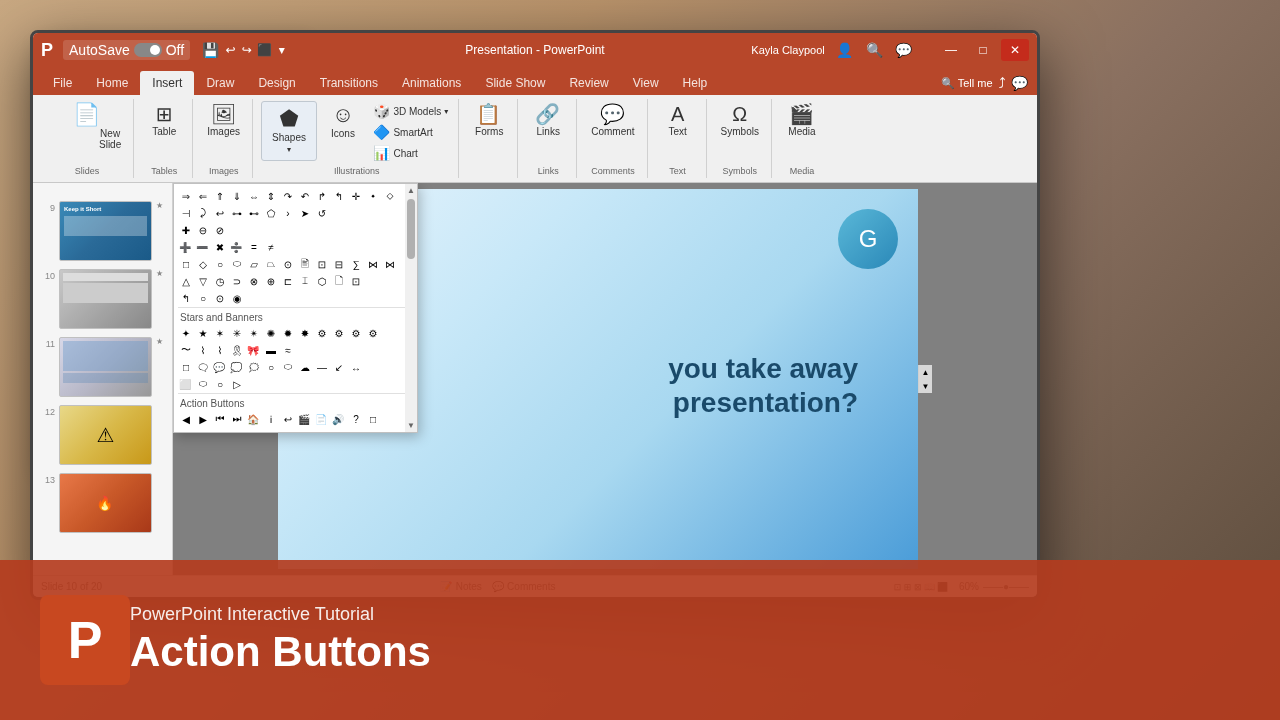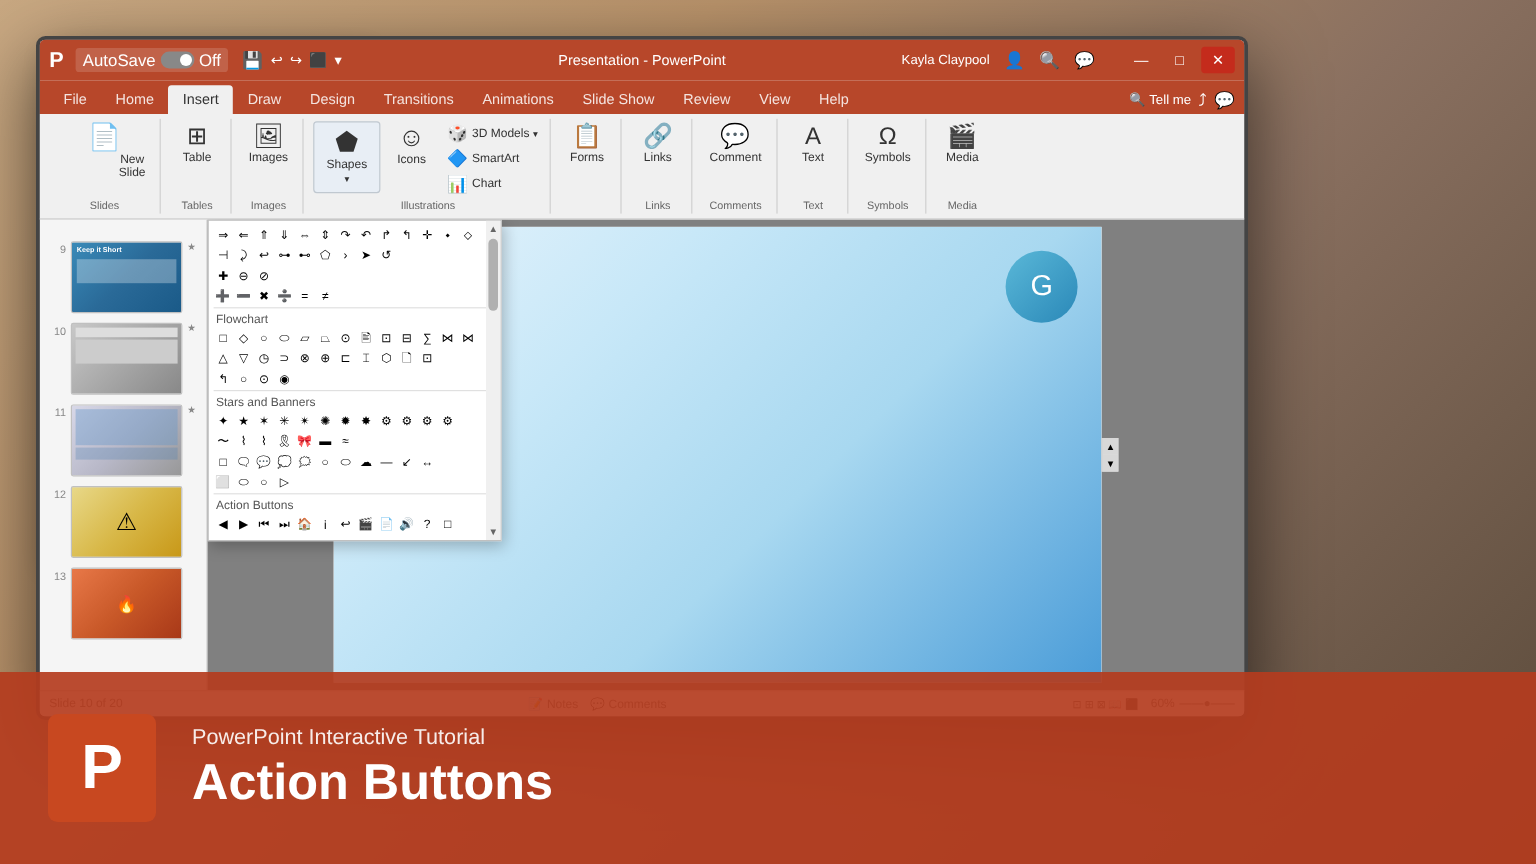--- a/index.html
+++ b/index.html
@@ -462,21 +462,20 @@
 
     
     .bottom-overlay {
       position: absolute;
       bottom: 0; left: 0; right: 0;
       height: 160px;
       background: rgba(180, 60, 30, 0.92);
       display: flex;
       align-items: center;
       padding: 0 40px;
-      gap: 30px;
     }
     .pp-icon-large {
       width: 90px; height: 90px;
       background: #c84820;
       border-radius: 8px;
       display: flex;
       align-items: center;
       justify-content: center;
       font-size: 48px;
       color: white;
@@ -792,21 +791,20 @@
 
             <div class="shapes-row">
               <div class="shape-icon">➕</div>
               <div class="shape-icon">➖</div>
               <div class="shape-icon">✖</div>
               <div class="shape-icon">➗</div>
               <div class="shape-icon">=</div>
               <div class="shape-icon">≠</div>
             </div>
 
-            <div class="shapes-category">Flowchart</div>
             <div class="shapes-row">
               <div class="shape-icon">□</div>
               <div class="shape-icon">◇</div>
               <div class="shape-icon">○</div>
               <div class="shape-icon">⬭</div>
               <div class="shape-icon">▱</div>
               <div class="shape-icon">⏢</div>
               <div class="shape-icon">⊙</div>
               <div class="shape-icon">🖹</div>
               <div class="shape-icon">⊡</div>
@@ -902,20 +900,24 @@
             <div class="scroll-arrow" style="text-align:center; padding:2px; font-size:8px; cursor:pointer; color:#666;">▲</div>
             <div class="scrollbar-thumb"></div>
             <div class="scroll-arrow" style="position:absolute; bottom:0; width:100%; text-align:center; padding:2px; font-size:8px; cursor:pointer; color:#666;">▼</div>
           </div>
         </div>
 
         <div class="slide-content">
           <div class="slide-bg"></div>
           <div class="slide-logo">
             <span>G</span>
+          </div>
+          <div class="slide-text-overlay">
+            <div class="slide-text-big">you take away</div>
+            <div class="slide-text-big">presentation?</div>
           </div>
         </div>
 
         <div class="canvas-scrollbar">
           <div class="canvas-scroll-up">▲</div>
           <div class="canvas-scroll-track"></div>
           <div class="canvas-scroll-down">▼</div>
         </div>
       </div>
 

